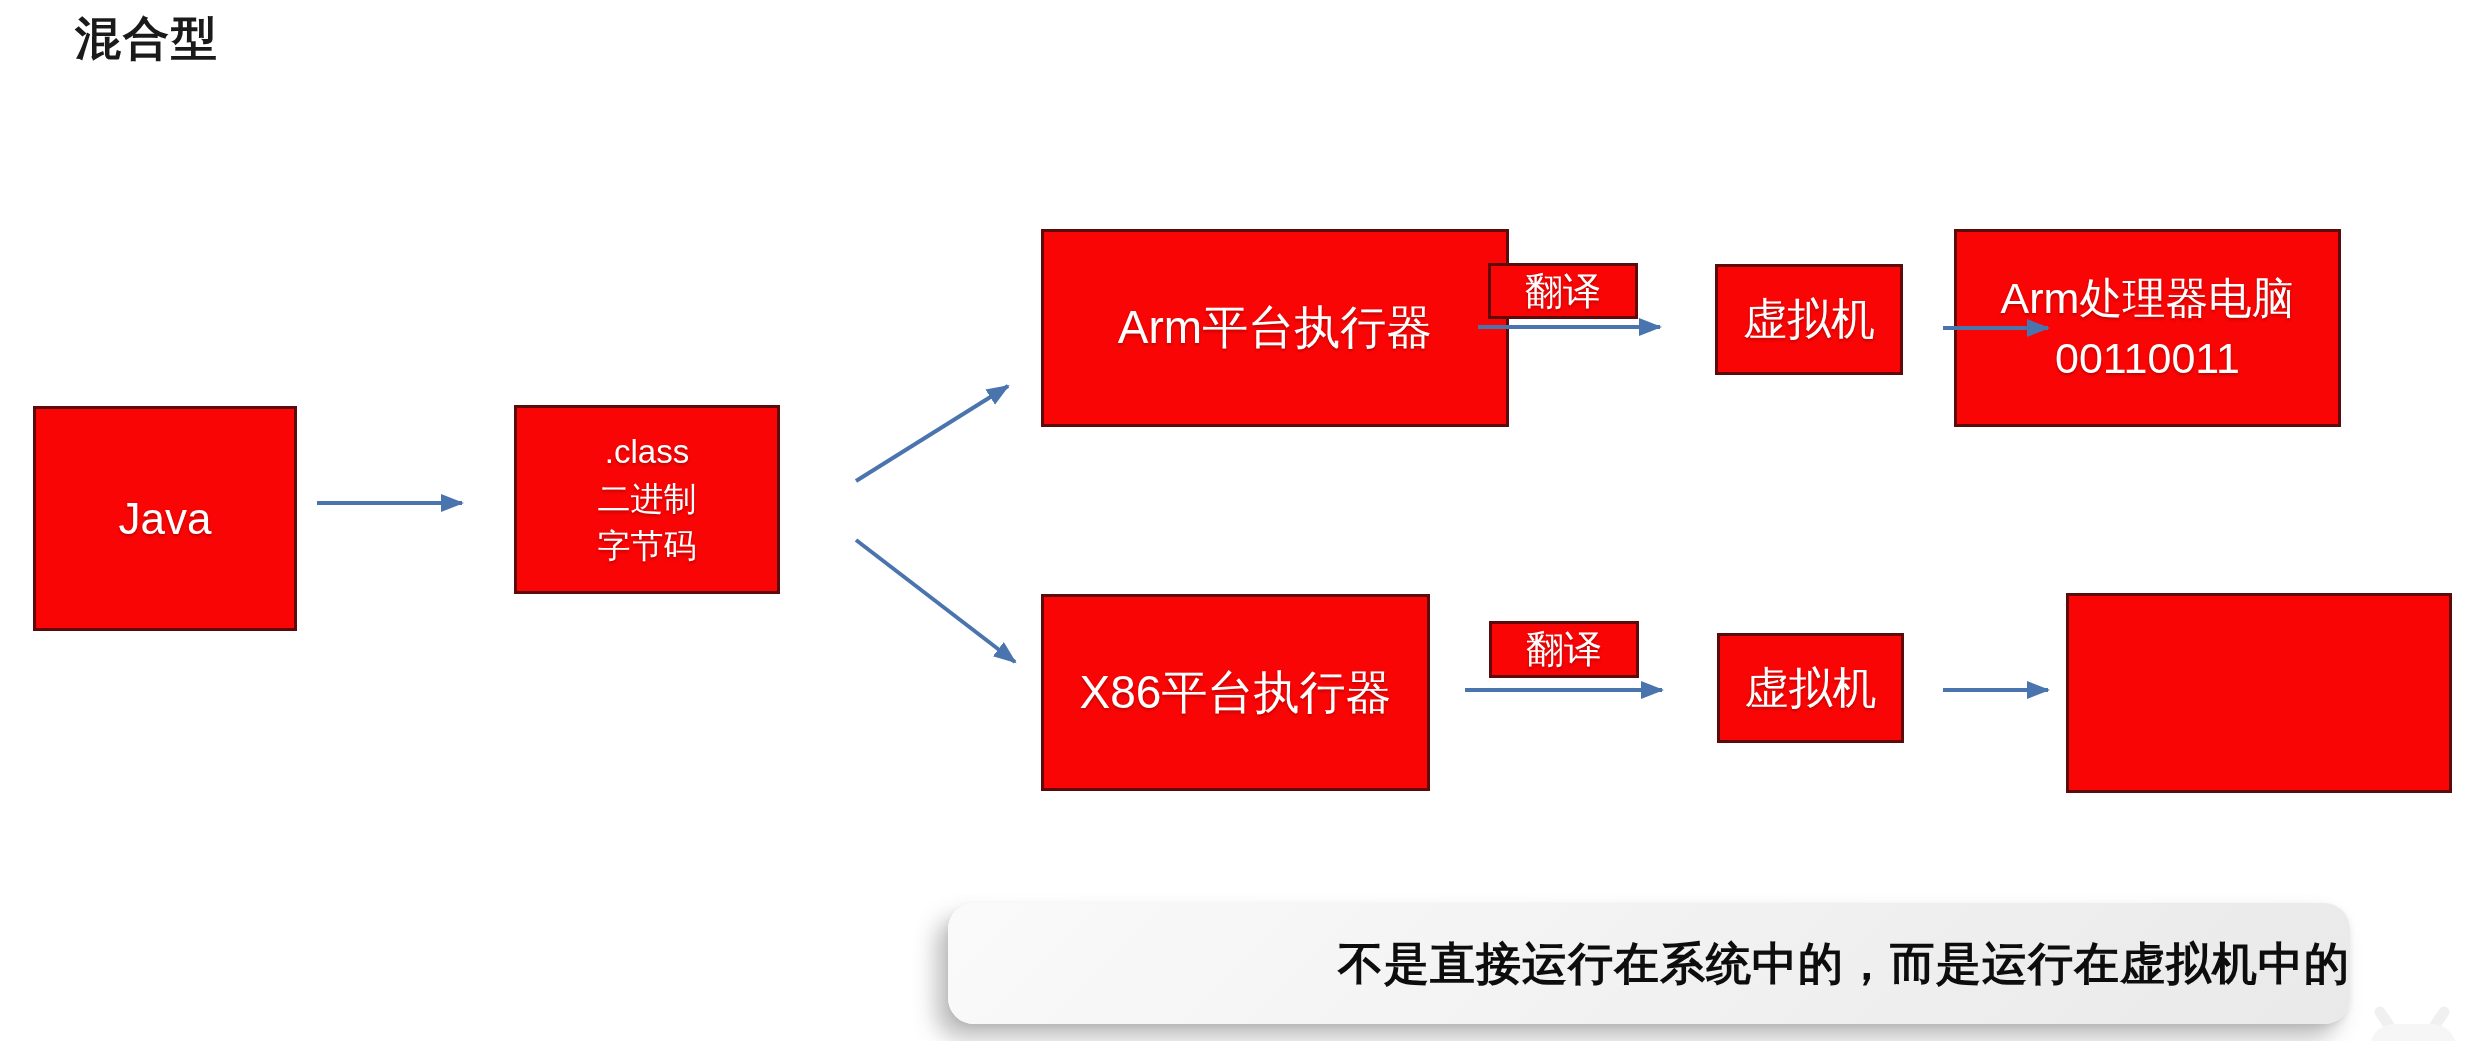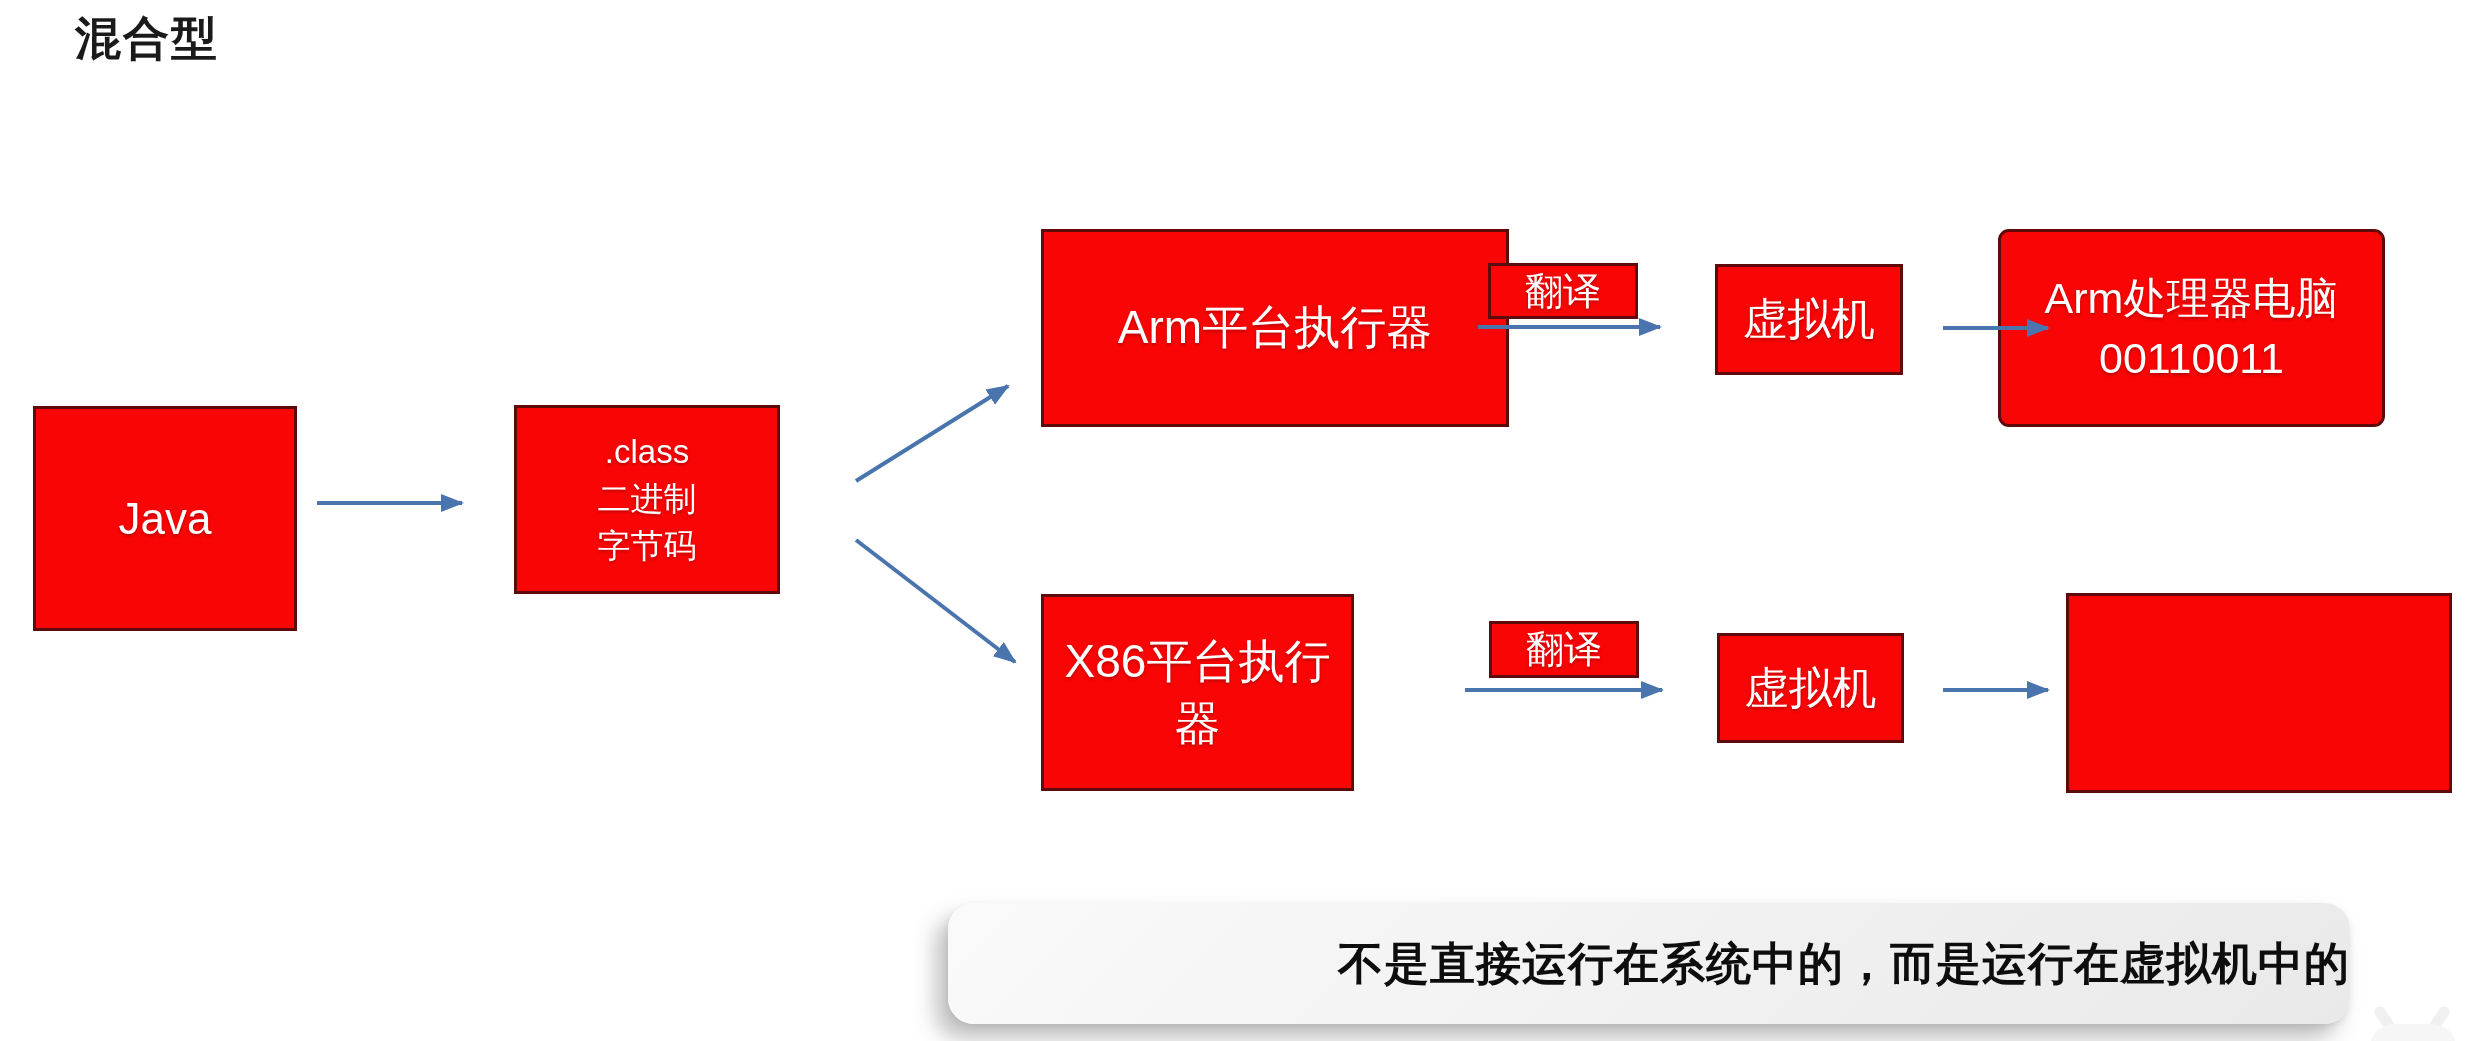--- a/index.html
+++ b/index.html
@@ -36,26 +36,26 @@
     display:flex;
     flex-direction:column;
     align-items:center;
     justify-content:center;
     text-align:center;
     text-shadow:0 2px 3px rgba(0,0,0,0.25);
   }
   .box-java      {left:33px;  top:406px; width:264px; height:225px; font-size:44px;}
   .box-class     {left:514px; top:405px; width:266px; height:189px; font-size:33px; line-height:1.42;}
   .box-exec-top  {left:1041px;top:229px; width:468px; height:198px; font-size:46px;}
-  .box-exec-bot  {left:1041px;top:594px; width:313px; height:197px; font-size:46px;}
+  .box-exec-bot  {left:1041px;top:594px; width:389px; height:197px; font-size:46px;}
   .box-translate-top{left:1488px;top:263px;width:150px;height:56px; font-size:38px;}
   .box-translate-bot{left:1489px;top:621px;width:150px;height:57px; font-size:38px;}
   .box-vm-top    {left:1715px;top:264px; width:188px; height:111px; font-size:44px;}
   .box-vm-bot    {left:1717px;top:633px; width:187px; height:110px; font-size:44px;}
-  .box-comp-top  {left:1998px;top:229px; width:387px; height:198px; font-size:43px; line-height:1.4;border-radius:11px;}
+  .box-comp-top  {left:1954px;top:229px; width:387px; height:198px; font-size:43px; line-height:1.4;}
   .box-comp-bot  {left:2066px;top:593px; width:386px; height:200px; font-size:43px; line-height:1.4;}
   .arrows{
     position:absolute;
     left:0; top:0;
     width:2467px; height:1041px;
     pointer-events:none;
   }
   .arrow-line{
     stroke:var(--arrow);
     stroke-width:4;

